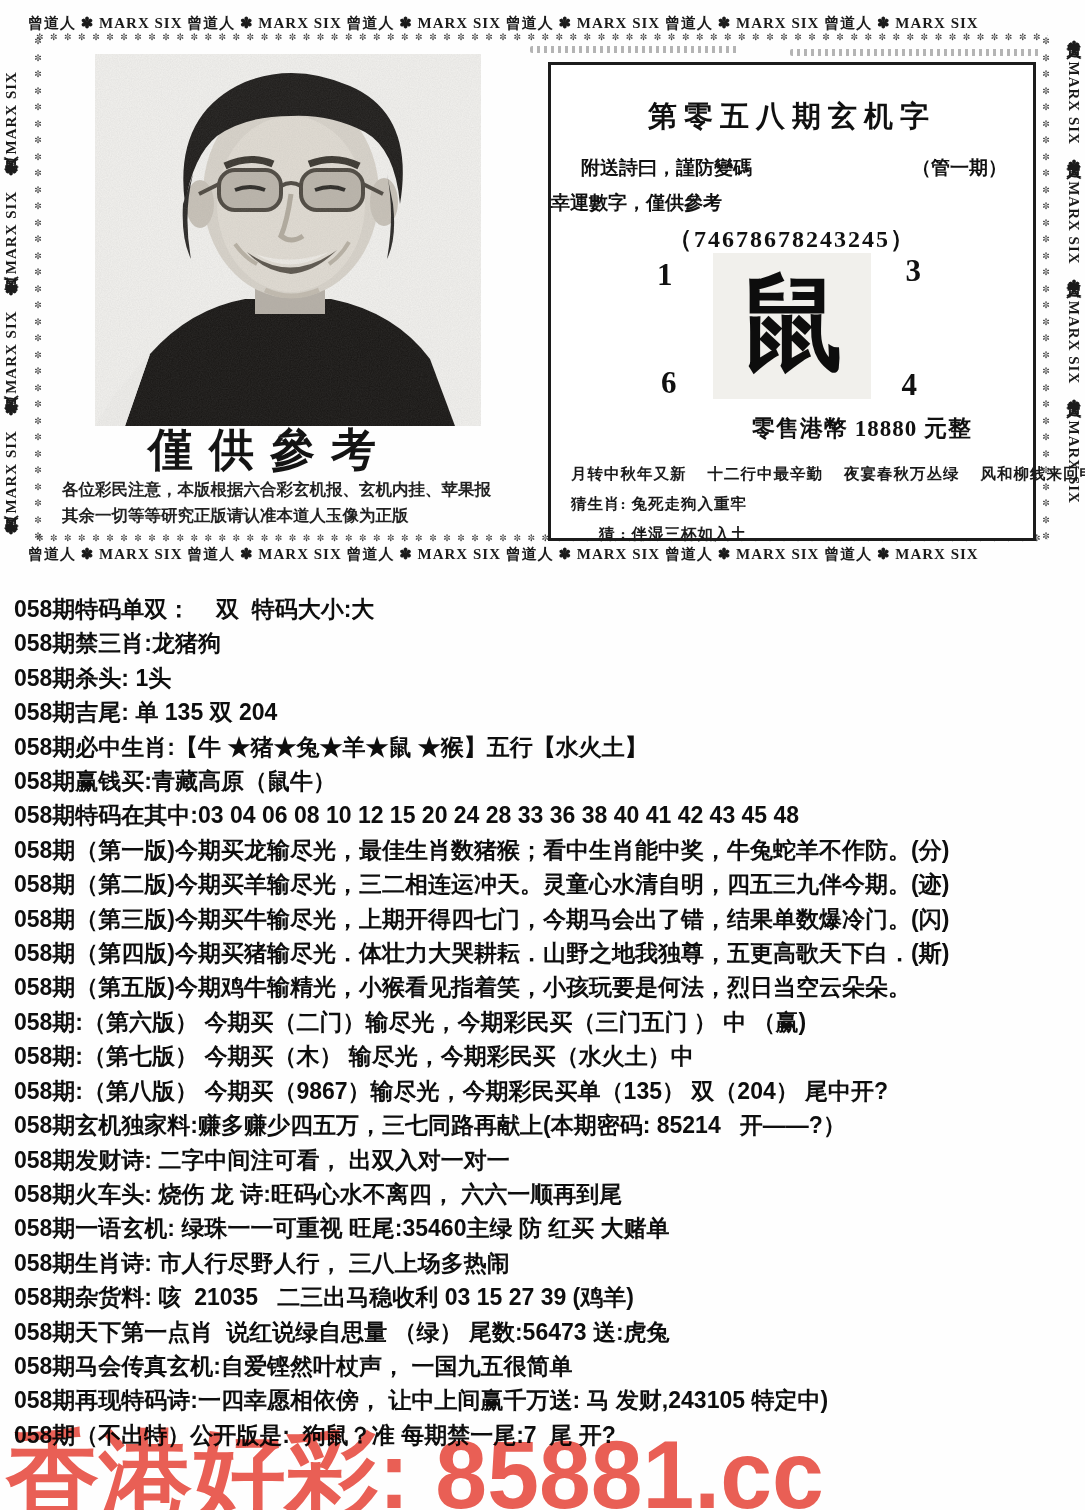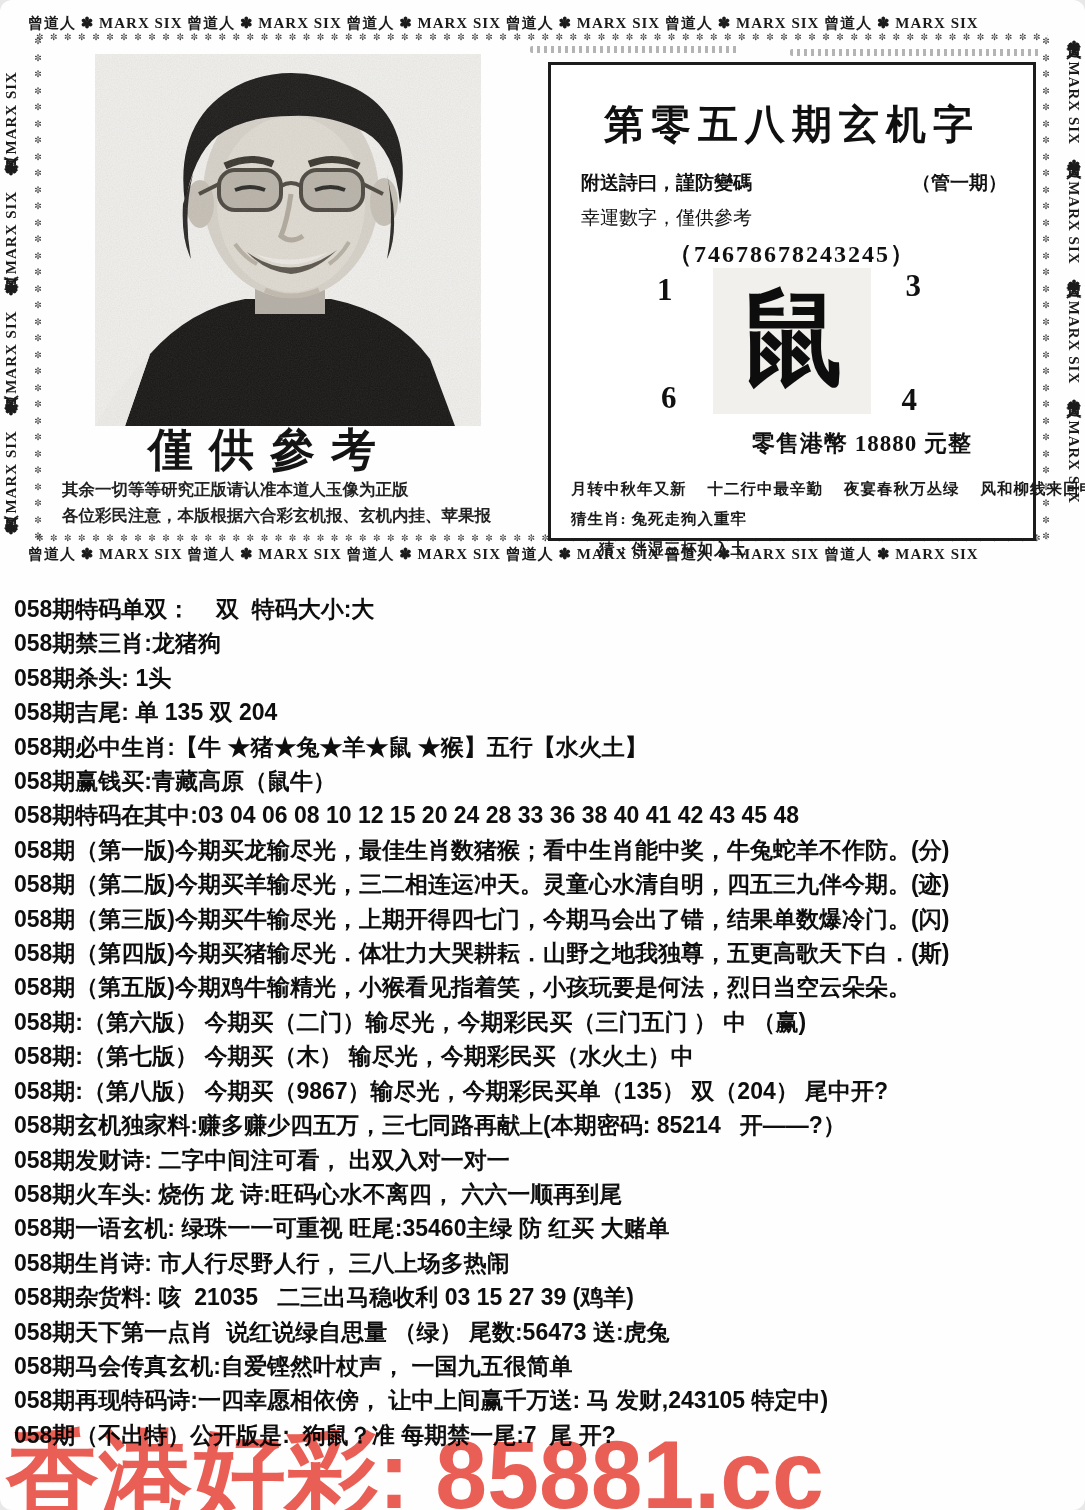--- a/index.html
+++ b/index.html
@@ -1,17 +1,17 @@
 <!DOCTYPE html>
 <html><head>
 <meta charset="utf-8">
 <style>
   html,body{margin:0;padding:0;background:#e8e8e8;}
   .page{position:relative;width:1085px;height:1510px;background:#fefefe;overflow:hidden;
-        font-family:"Liberation Sans",sans-serif;color:#111;border-radius:12px;}
+        font-family:"Liberation Sans",sans-serif;color:#111;}
   
   .btext{position:absolute;font-family:"Liberation Serif",serif;font-size:15px;font-weight:bold;
          color:#1b1b1b;white-space:nowrap;overflow:hidden;letter-spacing:1px;}
   .border-top{top:14px;left:28px;width:1030px;height:22px;}
   .border-bottom{top:545px;left:28px;width:1030px;height:22px;}
   .border-left{top:30px;left:2px;height:515px;width:22px;writing-mode:vertical-rl;transform:rotate(180deg);}
   .border-right{top:30px;right:2px;height:515px;width:22px;writing-mode:vertical-rl;}
   .frame{position:absolute;left:36px;top:36px;width:1012px;height:505px;}
   .chain{position:absolute;font-size:9px;color:#3a3a3a;letter-spacing:2px;overflow:hidden;white-space:nowrap;}
   .chain-top{left:0;top:-4px;width:100%;height:11px;}
@@ -21,25 +21,25 @@
   .noise{position:absolute;height:7px;background:repeating-linear-gradient(90deg,#777 0 3px,transparent 3px 7px);
          opacity:.55;border-radius:2px;}
   
   .photo{position:absolute;left:95px;top:54px;width:386px;height:372px;}
   .caption{position:absolute;left:55px;top:420px;width:430px;text-align:center;
            font-family:"Liberation Serif",serif;font-size:45px;font-weight:bold;letter-spacing:16px;color:#141414;}
   .notice{position:absolute;left:62px;top:477px;width:450px;font-family:"Liberation Serif",serif;
           font-size:16.5px;font-weight:bold;line-height:1.6;color:#222;}
   
   .mbox{position:absolute;left:548px;top:62px;width:482px;height:473px;border:3px solid #1c1c1c;background:#fff;}
-  .mtitle{margin-top:32px;text-align:center;font-family:"Liberation Serif",serif;font-size:40px;
+  .mtitle{margin-top:32px;text-align:center;font-family:"Liberation Serif",serif;font-size:29px;
           font-weight:bold;letter-spacing:7px;color:#101010;}
   .mrow1{display:flex;justify-content:space-between;padding:0 26px 0 30px;margin-top:18px;
          font-family:"Liberation Serif",serif;font-size:19px;font-weight:bold;}
-  .mline2{padding-left:30px;margin-top:9px;font-family:"Liberation Serif",serif;font-size:19px;font-weight:normal;}
+  .mline2{margin-top:9px;font-family:"Liberation Serif",serif;font-size:19px;font-weight:bold;}
   .mlucky{text-align:center;margin-top:7px;font-family:"Liberation Serif",serif;font-size:24px;
           font-weight:bold;letter-spacing:2px;}
   .zgrid{position:relative;width:270px;height:138px;margin:4px auto 0;}
   .zchar{position:absolute;left:50%;top:-6px;transform:translateX(-50%);width:158px;height:146px;
          background:#f1f0ec;text-align:center;font-family:"DejaVu Serif",serif;font-size:104px;
          line-height:140px;font-weight:bold;color:#0d0d0d;}
   .znum{position:absolute;font-family:"Liberation Serif",serif;font-size:31px;font-weight:bold;}
   .znum.tl{left:0;top:-2px;} .znum.tr{right:6px;top:-6px;} .znum.bl{left:4px;bottom:-4px;} .znum.br{right:10px;bottom:-6px;}
   .price{text-align:right;padding-right:61px;margin-top:16px;font-family:"Liberation Serif",serif;
          font-size:23px;font-weight:bold;letter-spacing:1px;}
@@ -123,22 +123,22 @@
       <path d="M160 200 Q196 222 234 198 Q196 212 160 200 Z" fill="#efece6"></path>
       <path d="M140 190 Q150 204 162 210 M254 188 Q246 202 234 210" stroke="#b9b2a5" stroke-width="4" fill="none"></path>
 
       <path d="M170 236 Q196 248 224 236" stroke="#c3bcb0" stroke-width="5" fill="none"></path>
       <rect width="386" height="372" filter="url(#grain)" opacity="0.5"></rect>
     </svg>
   </div>
 
   <div class="caption">僅供參考</div>
   <div class="notice">
+      <div class="notice-line">各位彩民注意，本版根据六合彩玄机报、玄机内挂、苹果报</div>
       <div class="notice-line">其余一切等等研究正版请认准本道人玉像为正版</div>
-      <div class="notice-line">各位彩民注意，本版根据六合彩玄机报、玄机内挂、苹果报</div>
     </div>
 
   <div class="mbox">
     <div class="mtitle">第零五八期玄机字</div>
     <div class="mrow1">
       <span>附送詩曰，謹防變碼</span>
       <span>（管一期）</span>
     </div>
     <div class="mline2">幸運數字，僅供參考</div>
     <div class="mlucky">（74678678243245）</div>

